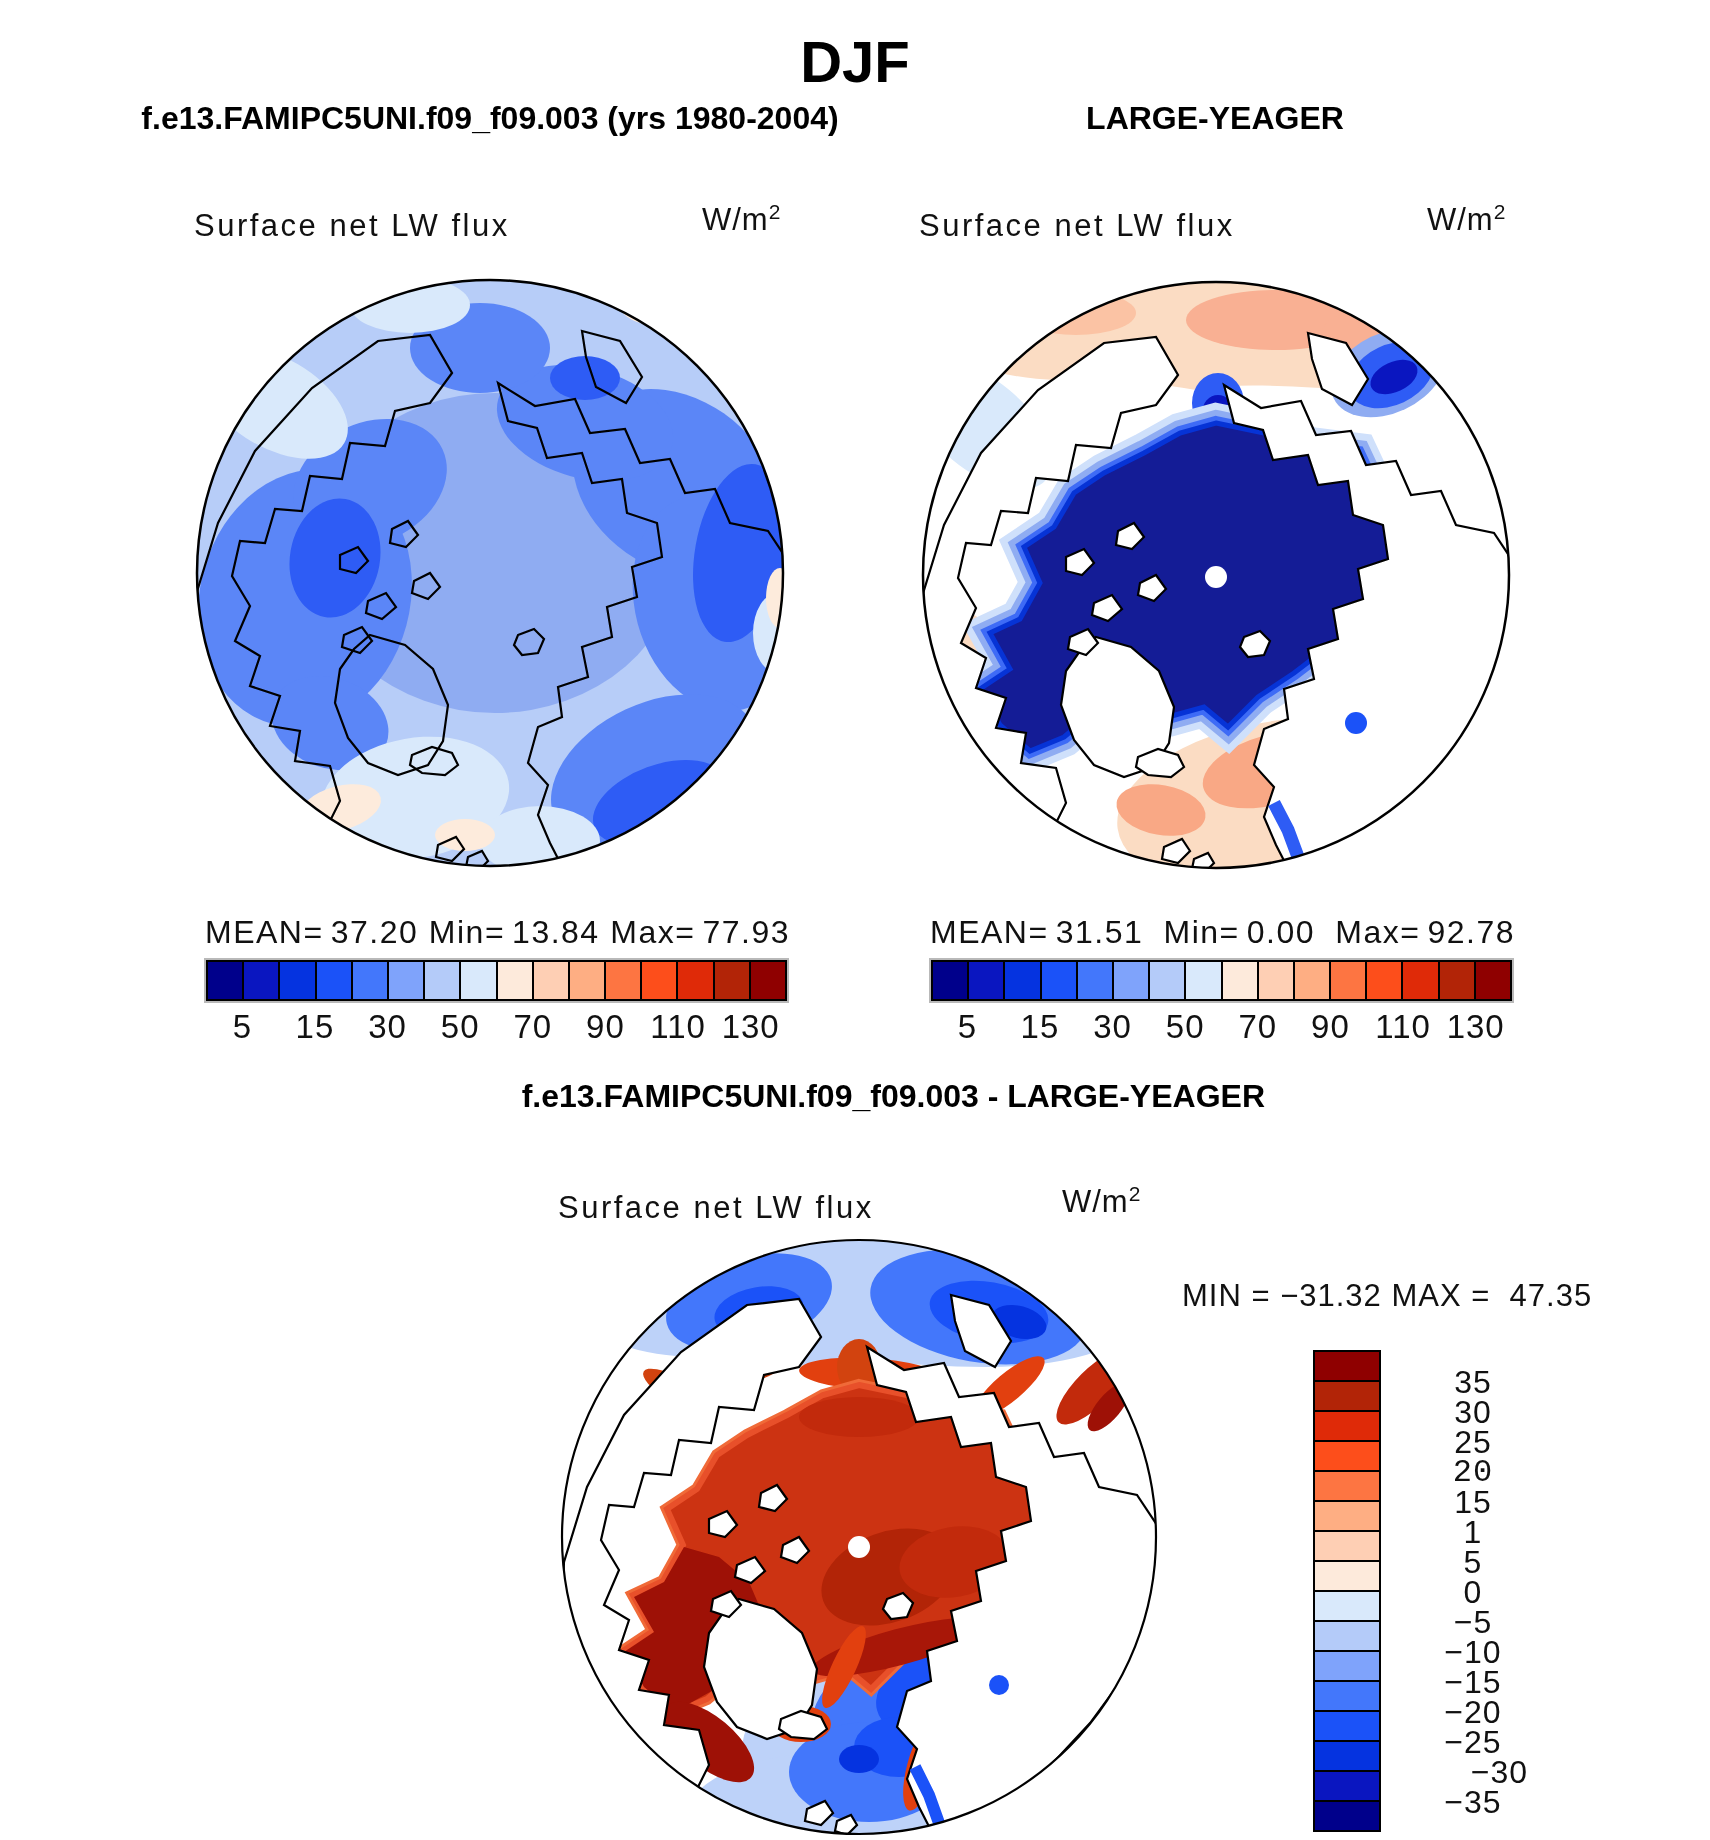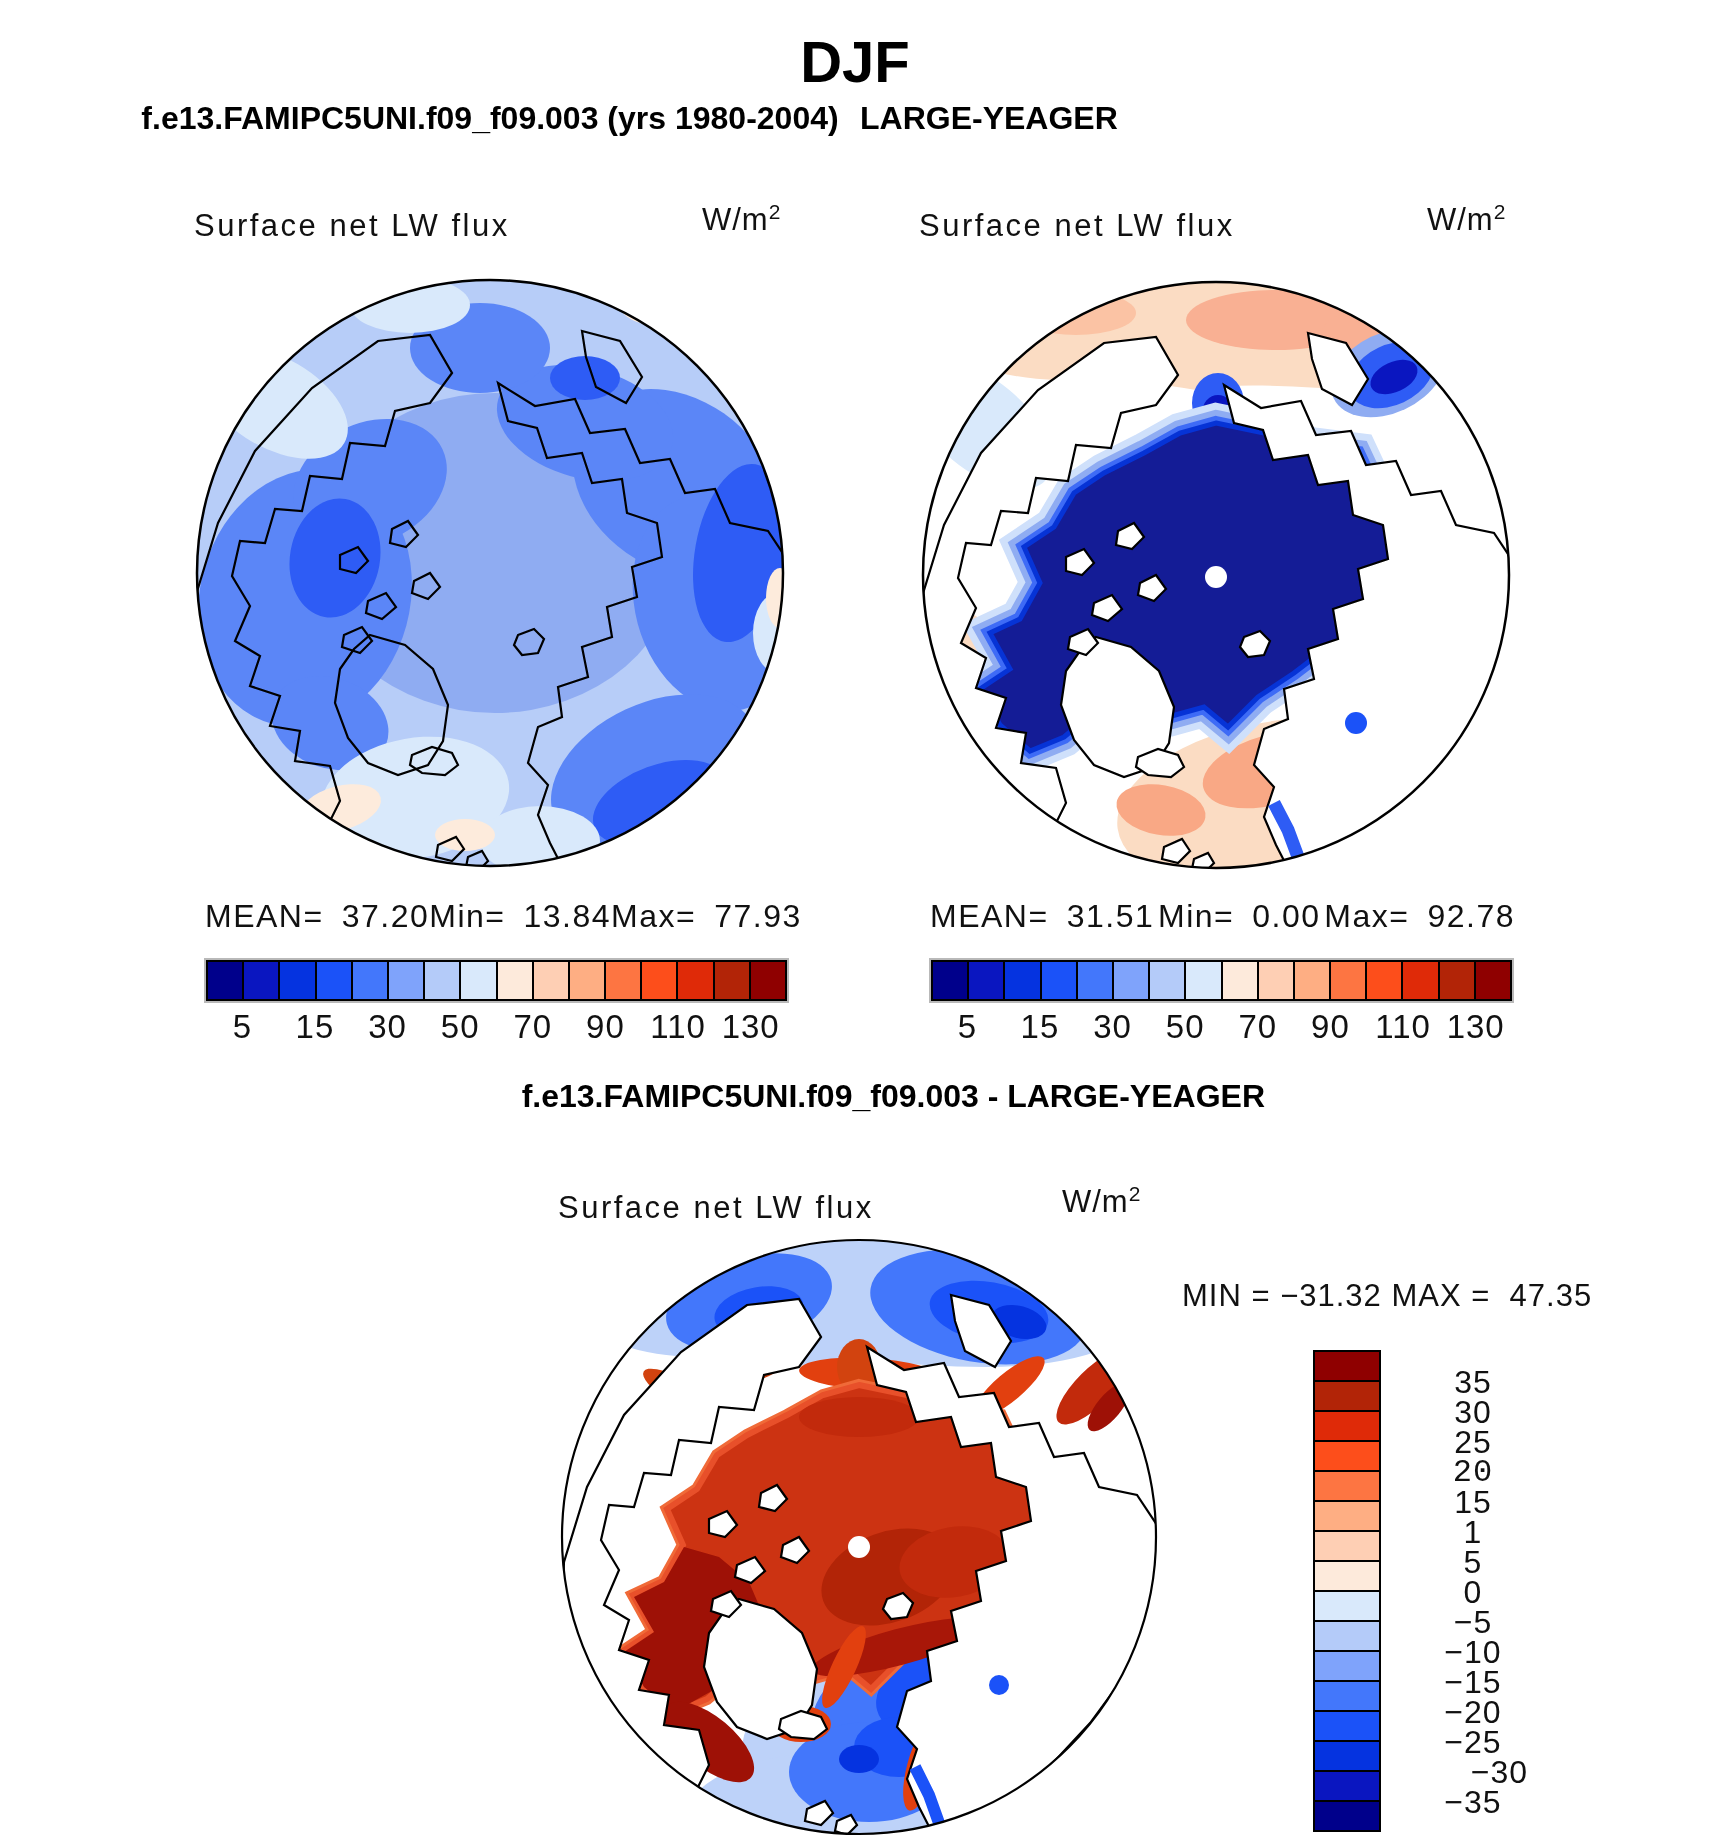--- a/index.html
+++ b/index.html
@@ -5,21 +5,21 @@
   html,body{margin:0;padding:0;}
   body{width:1710px;height:1840px;background:#fff;position:relative;overflow:hidden;
        font-family:"Liberation Sans","DejaVu Sans",sans-serif;color:#000;}
   .abs{position:absolute;}
   .title-main{font-weight:bold;font-size:58px;letter-spacing:0px;}
   .title-panel{font-weight:bold;font-size:32px;}
   .subtitle{font-size:31px;letter-spacing:2.5px;color:#111;}
   .units{font-size:31px;letter-spacing:1px;color:#111;}
   .units sup{font-size:21px;}
   .stats{font-size:32px;letter-spacing:1.5px;display:flex;justify-content:space-between;color:#111;}
-  .stats .grp{display:flex;gap:18px;}
+  .stats .grp{display:flex;gap:7px;margin-top:16px;}
   .minmax{font-size:31px;letter-spacing:1px;color:#111;white-space:pre;}
   .hbar{display:flex;gap:2px;background:#000;border:2px solid #000;outline:2px solid #b9b9b9;box-sizing:border-box;}
   .hbar .cell{flex:1;}
   .vbar{display:flex;flex-direction:column;gap:2px;background:#000;border:2px solid #000;box-sizing:border-box;}
   .vbar .cell{flex:1;}
   .tickrow{position:absolute;}
   .tickrow span{position:absolute;width:80px;text-align:center;font-size:33px;letter-spacing:1px;color:#111;}
   .vticks span{position:absolute;width:110px;text-align:center;font-size:32px;letter-spacing:1px;color:#111;}
   svg{position:absolute;overflow:visible;}
 </style>
@@ -40,21 +40,21 @@
     <path id="geo-a4" d="M -146,62 L -128,54 -118,68 -130,80 -148,74 Z"></path>
     <path id="geo-a5" d="M -76,8 L -60,0 -50,14 -62,26 -78,20 Z"></path>
     <path id="geo-kam" d="M 92,-242 L 130,-232 152,-196 136,-170 106,-186 96,-216 Z"></path>
     <path id="geo-uk1" d="M -52,272 L -34,264 -26,276 -38,288 -54,284 Z"></path>
     <path id="geo-uk2" d="M -22,284 L -8,278 -2,288 -12,298 -24,294 Z"></path>
   </defs>
 </svg>
 
 <div class="abs title-main" style="left:0;top:28px;width:1710px;text-align:center;"><span>DJF</span></div>
 <div class="abs title-panel" style="left:90px;top:100px;width:800px;text-align:center;">f.e13.FAMIPC5UNI.f09_f09.003 (yrs 1980-2004)</div>
-<div class="abs title-panel" style="left:860px;top:100px;width:710px;text-align:left;">LARGE-YEAGER</div>
+<div class="abs title-panel" style="left:860px;top:100px;width:710px;text-align:center;">LARGE-YEAGER</div>
 
 <div class="abs subtitle" style="left:194px;top:208px;">Surface net LW flux</div>
 <div class="abs units" style="left:702px;top:200px;"><span>W/m</span><sup>2</sup></div>
 <div class="abs subtitle" style="left:919px;top:208px;">Surface net LW flux</div>
 <div class="abs units" style="left:1427px;top:200px;"><span>W/m</span><sup>2</sup></div>
 
 <svg style="left:190px;top:273px;" width="600" height="600" viewBox="-300 -300 600 600">
   <clipPath id="clipL">
       <circle cx="0" cy="0" r="293"></circle>
     </clipPath>

